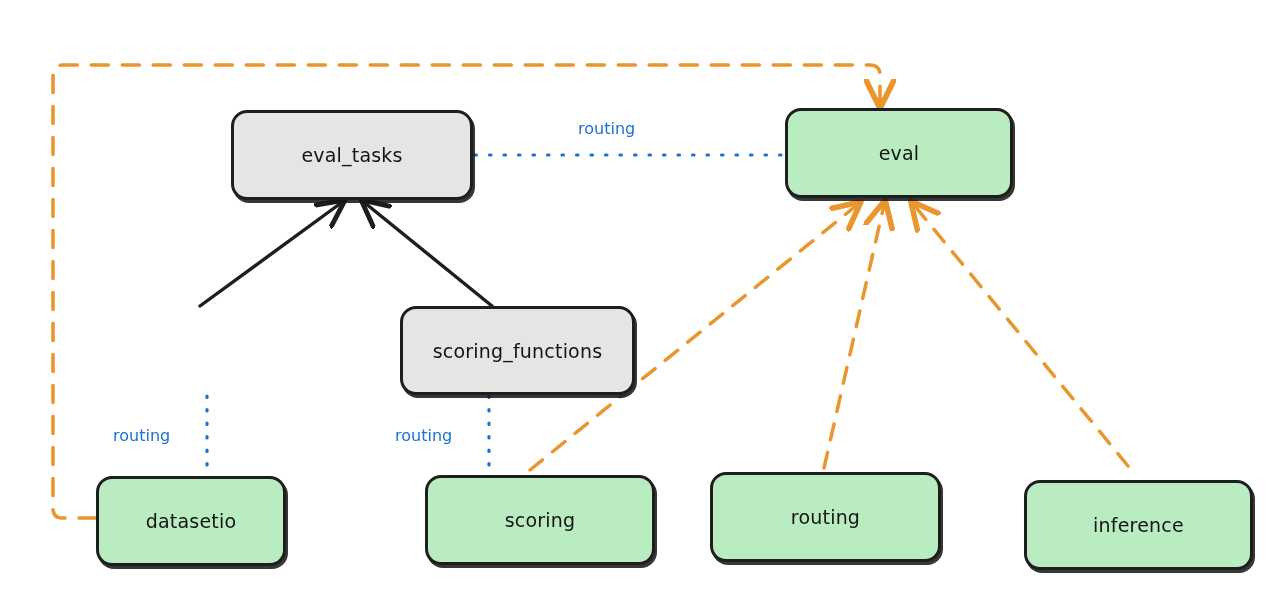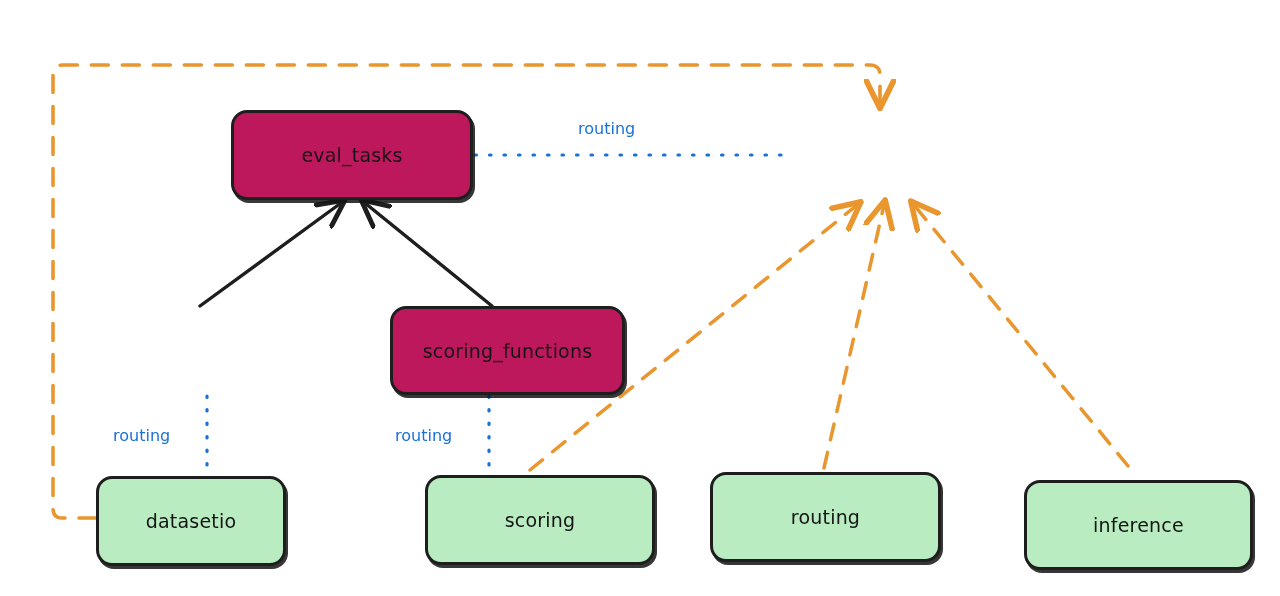--- a/index.html
+++ b/index.html
@@ -35,21 +35,21 @@
     align-items: center;
     justify-content: center;
     font-family: "DejaVu Sans", sans-serif;
     font-size: 19px;
     color: #141414;
     letter-spacing: 0.2px;
     box-shadow: 2px 3px 0 rgba(20,20,20,0.85);
     z-index: 2;
   }
   .node.api {
-    background: #be185d;
+    background: #e5e5e5;
   }
   .node.provider {
     background: #b9edc1;
   }
   .node-label {
     pointer-events: none;
     white-space: nowrap;
   }
   .edge-label {
     position: absolute;
@@ -91,23 +91,26 @@
 
     <path d="M 824 468 L 884 205" fill="none" stroke="#e8962d" stroke-width="3.5" stroke-linecap="round" stroke-dasharray="16 13" marker-end="url(#arrow-orange)"></path>
 
     <path d="M 1128 466 L 914 205" fill="none" stroke="#e8962d" stroke-width="3.5" stroke-linecap="round" stroke-dasharray="16 13" marker-end="url(#arrow-orange)"></path>
   </svg>
 
   <div class="node api" style="left:231px; top:110px; width:242px; height:90px;">
     <span class="node-label">eval_tasks</span>
   </div>
 
+  <div class="node provider" style="left:785px; top:108px; width:228px; height:90px;">
+    <span class="node-label">eval</span>
+  </div>
 
 
-  <div class="node api" style="left:390px; top:306px; width:235px; height:89px;">
+  <div class="node api" style="left:400px; top:306px; width:235px; height:89px;">
     <span class="node-label">scoring_functions</span>
   </div>
 
   <div class="node provider" style="left:96px; top:476px; width:190px; height:90px;">
     <span class="node-label">datasetio</span>
   </div>
 
   <div class="node provider" style="left:385px; top:475px; width:230px; height:90px;margin-left:40px;">
     <span class="node-label">scoring</span>
   </div>

